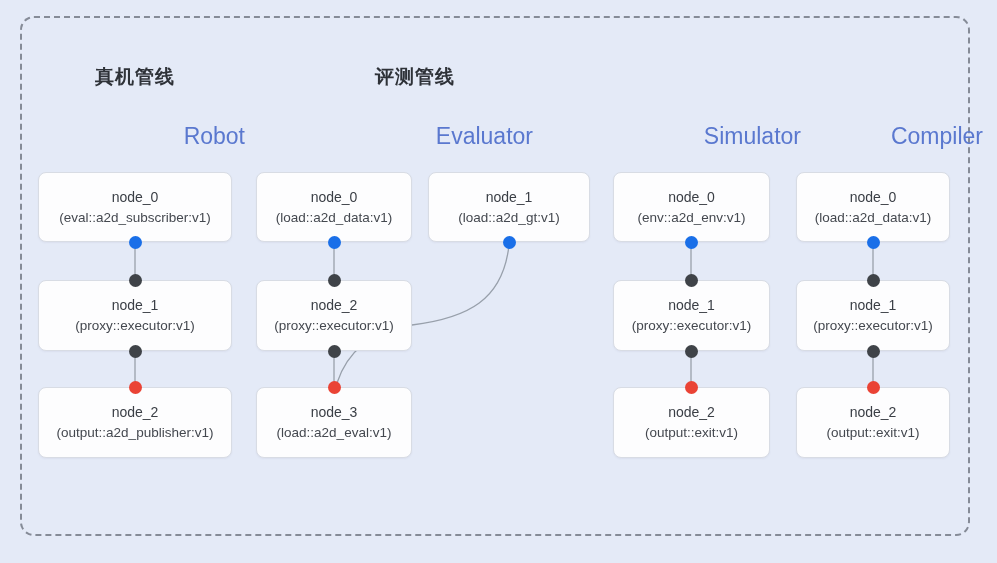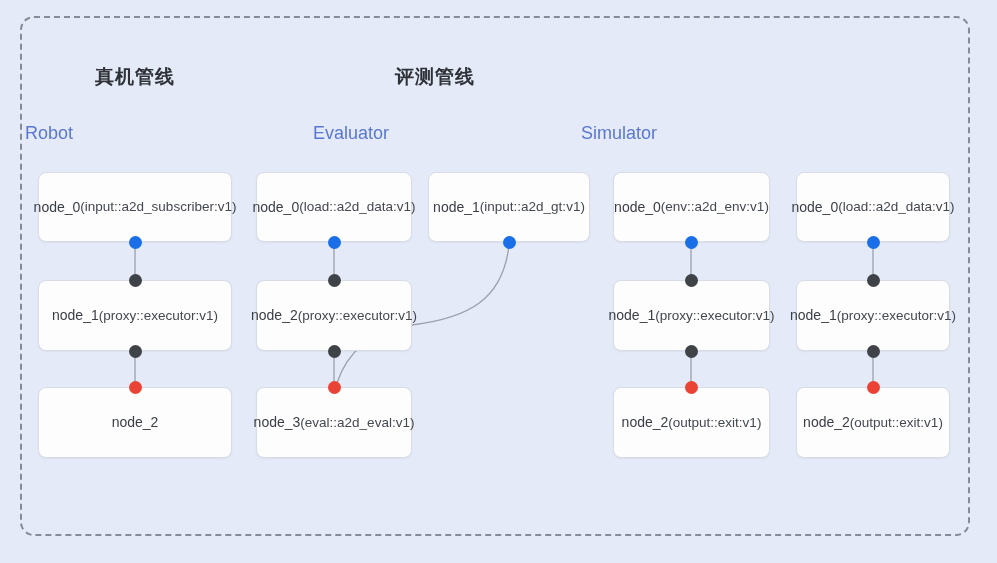--- a/index.html
+++ b/index.html
@@ -33,34 +33,34 @@
     font-size: 19px;
     font-weight: bold;
     color: #2e3238;
     letter-spacing: 1px;
     z-index: 2;
   }
   .title-en {
     position: absolute;
     top: 123px;
     width: 220px;
-    text-align: left;
-    font-size: 18px;
+    text-align: right;
+    font-size: 23px;
     color: #5a78cf;
     z-index: 2;
   }
   .node {
     position: absolute;
     box-sizing: border-box;
     background: #fdfdfe;
     border: 1px solid #d8dce4;
     border-radius: 8px;
     box-shadow: 0 1px 2px rgba(60,70,100,0.06);
     display: flex;
-    flex-direction: row;
+    flex-direction: column;
     align-items: center;
     justify-content: center;
     z-index: 2;
   }
   .node-name {
     font-size: 14px;
     color: #3a3e45;
     line-height: 21px;
   }
   .node-type {
@@ -106,53 +106,55 @@
       <path d="M334 351 L334 387"></path>
       <path d="M509 245 C503 300 468 318 412 325 C372 330 347 352 337 383"></path>
       <path d="M691 242 L691 280"></path>
       <path d="M691 351 L691 387"></path>
       <path d="M873 242 L873 280"></path>
       <path d="M873 351 L873 387"></path>
     </g>
   </svg>
 
   <div class="title-zh" style="left:25px">真机管线</div>
-  <div class="title-zh" style="left:325px">评测管线</div>
+  <div class="title-zh" style="left:305px">评测管线</div>
 
   <div class="title-en" style="left:25px">Robot</div>
   <div class="title-en" style="left:581px">Simulator</div>
   <div class="title-en" style="left:313px">Evaluator</div>
+  <div class="title-en" style="left:763px">Compiler</div>
 
   <div class="node c1 r0">
     <div class="node-name">node_0</div>
-    <div class="node-type">(input::a2d_subscriber:v1)</div>
+    <div class="node-type">(eval::a2d_subscriber:v1)</div>
   </div>
   <div class="node c1 r1">
     <div class="node-name">node_1</div>
     <div class="node-type">(proxy::executor:v1)</div>
   </div>
   <div class="node c1 r2">
     <div class="node-name">node_2</div>
+    <div class="node-type">(output::a2d_publisher:v1)</div>
   </div>
 
   <div class="node c2a r0">
     <div class="node-name">node_0</div>
     <div class="node-type">(load::a2d_data:v1)</div>
   </div>
   <div class="node c2b r0">
     <div class="node-name">node_1</div>
-    <div class="node-type">(input::a2d_gt:v1)</div>
+    <div class="node-type">(load::a2d_gt:v1)</div>
   </div>
   <div class="node c2a r1">
     <div class="node-name">node_2</div>
     <div class="node-type">(proxy::executor:v1)</div>
   </div>
   <div class="node c2a r2">
     <div class="node-name">node_3</div>
-    <div class="node-type">(eval::a2d_eval:v1)</div>
+    <div class="node-type">(load::a2d_eval:v1)</div>
   </div>
 
   <div class="node c3 r0">
     <div class="node-name">node_0</div>
     <div class="node-type">(env::a2d_env:v1)</div>
   </div>
   <div class="node c3 r1">
     <div class="node-name">node_1</div>
     <div class="node-type">(proxy::executor:v1)</div>
   </div>

